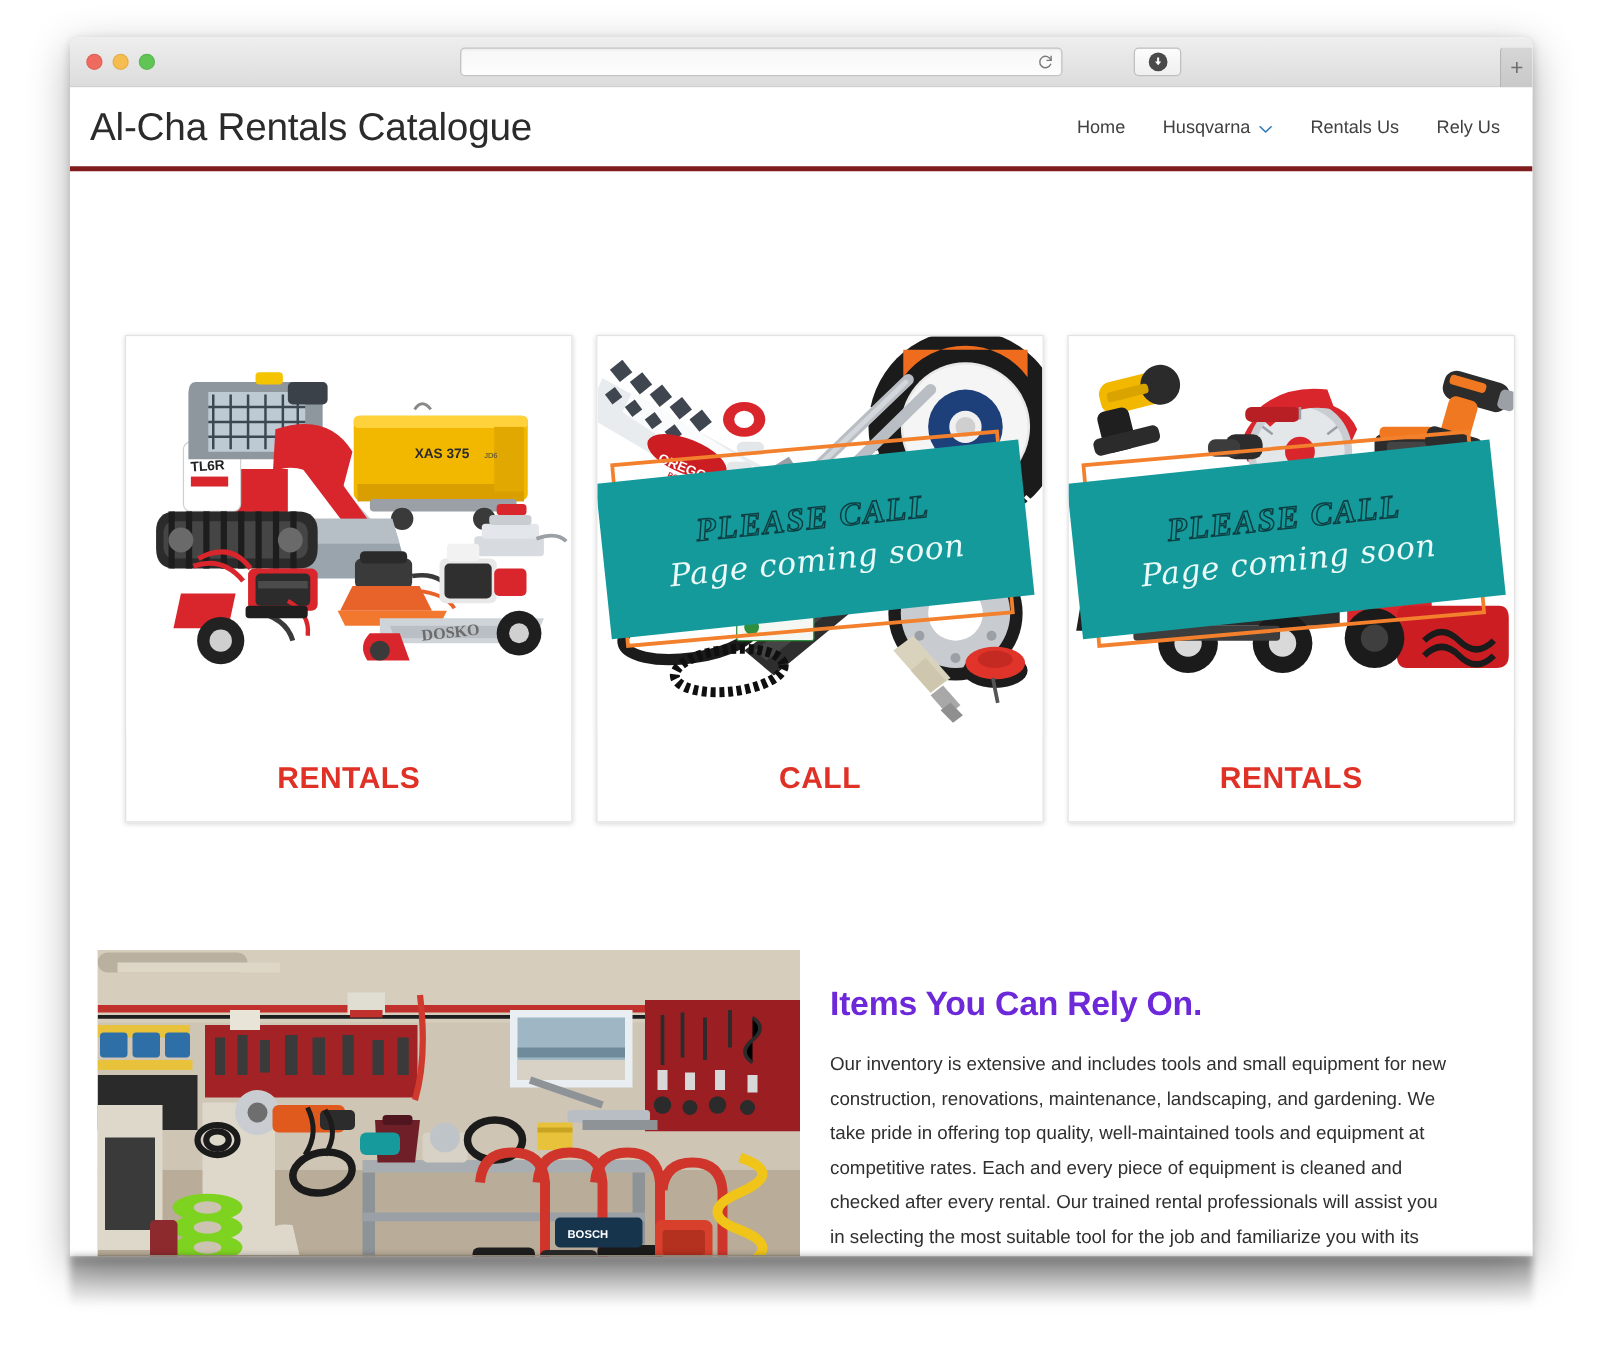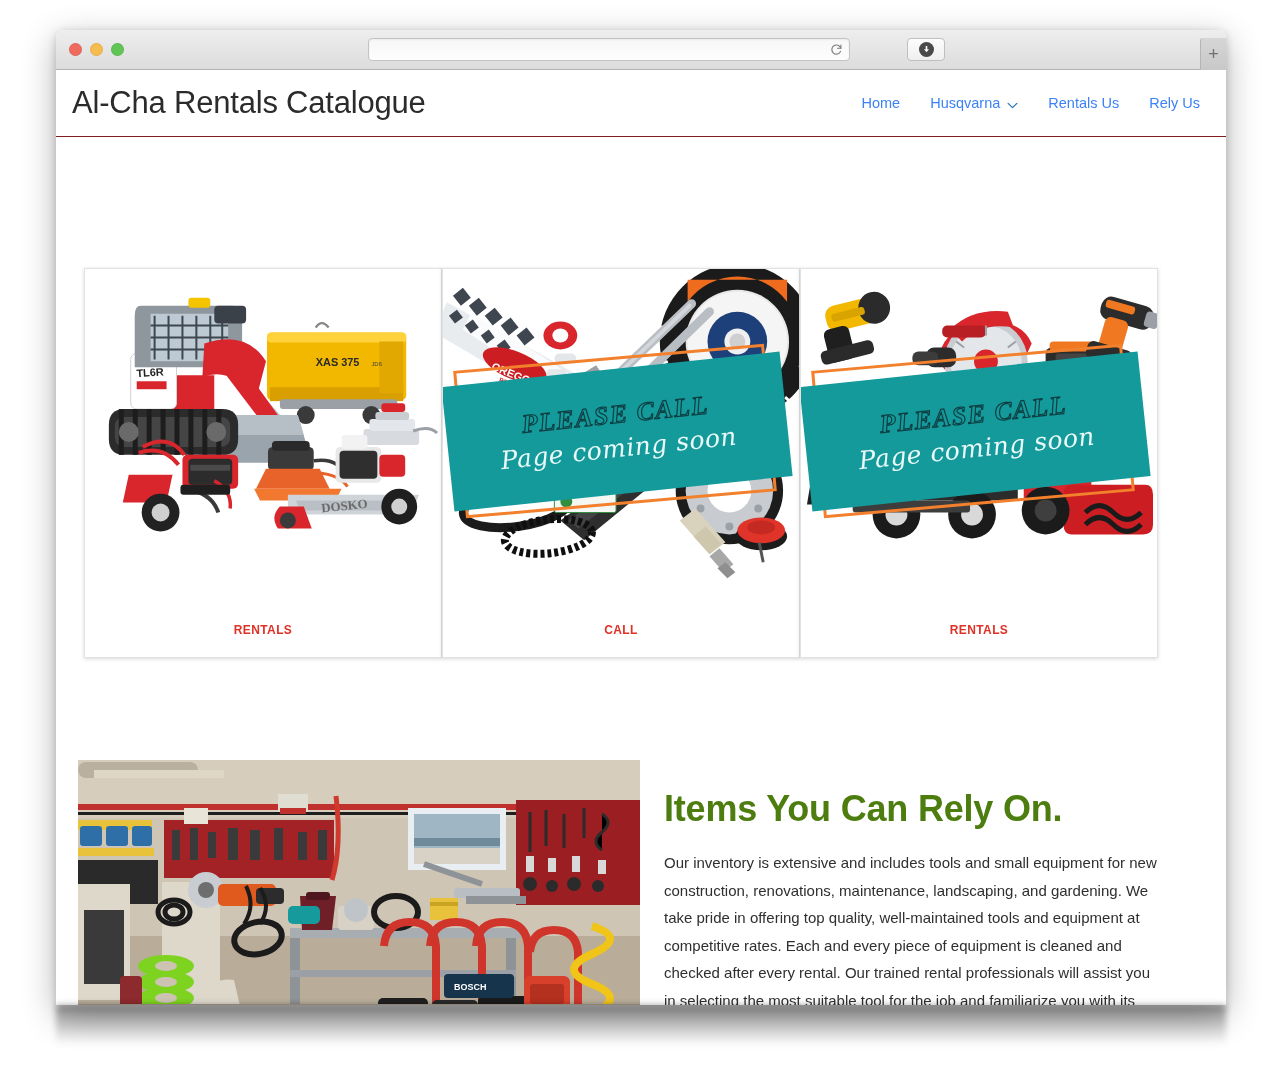--- a/index.html
+++ b/index.html
@@ -78,67 +78,67 @@
     display: flex; align-items: center; justify-content: center;
     color: #6f6f6f; font-size: 18px; line-height: 1;
   }
 
   
   .page { position: relative; background: #fff; height: 935px; }
 
   .site-header {
     position: relative;
     height: 67px;
-    border-bottom: 1px solid #7f1d1d;
+    border-bottom: 4px solid #7f1d1d;
     display: flex; align-items: center;
   }
   .site-title {
     position: absolute; left: 16px; top: 50%;
     transform: translateY(-50%);
     font-size: 31px; font-weight: 400; color: #2b2b2b;
     letter-spacing: -0.2px;
   }
   .main-nav {
     position: absolute; right: 26px; top: 50%;
     transform: translateY(-50%);
     display: flex; align-items: center; gap: 30px;
   }
   .nav-link {
-    font-size: 14.5px; color: #3b82f6;
+    font-size: 14.5px; color: #404040;
     text-decoration: none; white-space: nowrap;
     display: flex; align-items: flex-end; gap: 7px;
     cursor: pointer;
   }
   .caret { font-size: 11px; color: #2e7ab8; }
 
   
   .cards-row {
-    position: absolute; left: 28px; top: 198px;
+    position: absolute; left: 44px; top: 198px;
     width: 1114px;
-    display: flex; 
+    display: flex; gap: 19px;
   }
   .card {
     width: 358px; height: 390px;
     background: #fff;
     border: 1px solid #e2e2e2;
     box-shadow: 0 1px 4px rgba(0,0,0,0.16);
     position: relative;
     overflow: hidden;
     cursor: pointer;
   }
   .card-media {
     position: absolute; left: 0; top: 0;
     width: 100%; height: 318px;
     overflow: hidden;
     background: #fff;
   }
   .card-label {
     position: absolute; bottom: 20px; left: 0; right: 0;
     text-align: center;
-    font-size: 12px; font-weight: 700;
+    font-size: 24px; font-weight: 700;
     color: #e03127;
     letter-spacing: 0.4px;
   }
 
   
   .overlay { position: absolute; inset: 0; pointer-events: none; }
   .orange-frame {
     position: absolute;
     left: 16px; top: 88px;
     width: 312px; height: 148px;
@@ -182,22 +182,22 @@
     position: absolute; left: 22px; top: 30px;
     width: 562px; height: 280px;
     overflow: hidden;
     background: #e5e5e5;
   }
   .info-text {
     position: absolute; left: 608px; top: 58px;
     width: 500px;
   }
   .info-title {
-    font-size: 36px; font-weight: 700;
-    color: #4d7c0f; margin-bottom: 19px;
+    font-size: 27px; font-weight: 700;
+    color: #6d28d9; margin-bottom: 19px;
     letter-spacing: -0.2px;
   }
   .info-body {
     font-size: 15px; line-height: 27.5px;
     color: #2f2f2f;
   }
 
   
   .bottom-shadow {
     position: absolute;

